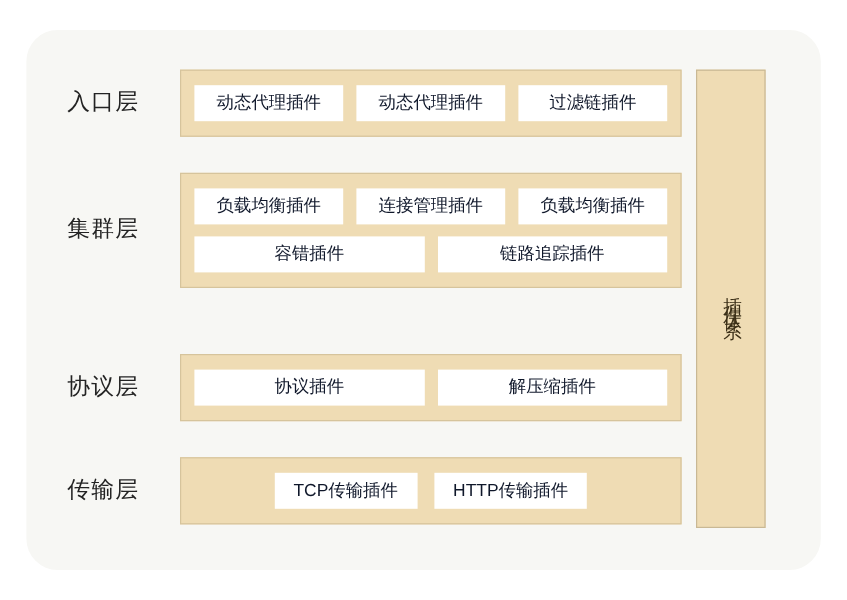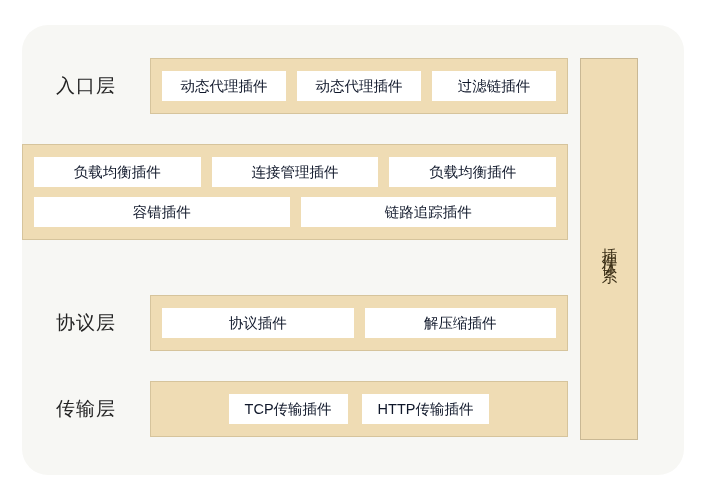--- a/index.html
+++ b/index.html
@@ -127,20 +127,21 @@
       <div class="layer-panel">
         <div class="plugin-row">
           <div class="plugin-box">动态代理插件</div>
           <div class="plugin-box">动态代理插件</div>
           <div class="plugin-box">过滤链插件</div>
         </div>
       </div>
     </div>
 
     <div class="layer-row" id="row-cluster" style="top:119px;">
+      <div class="layer-label">集群层</div>
       <div class="layer-panel">
         <div class="plugin-row">
           <div class="plugin-box">负载均衡插件</div>
           <div class="plugin-box">连接管理插件</div>
           <div class="plugin-box">负载均衡插件</div>
         </div>
         <div class="plugin-row">
           <div class="plugin-box">容错插件</div>
           <div class="plugin-box">链路追踪插件</div>
         </div>

